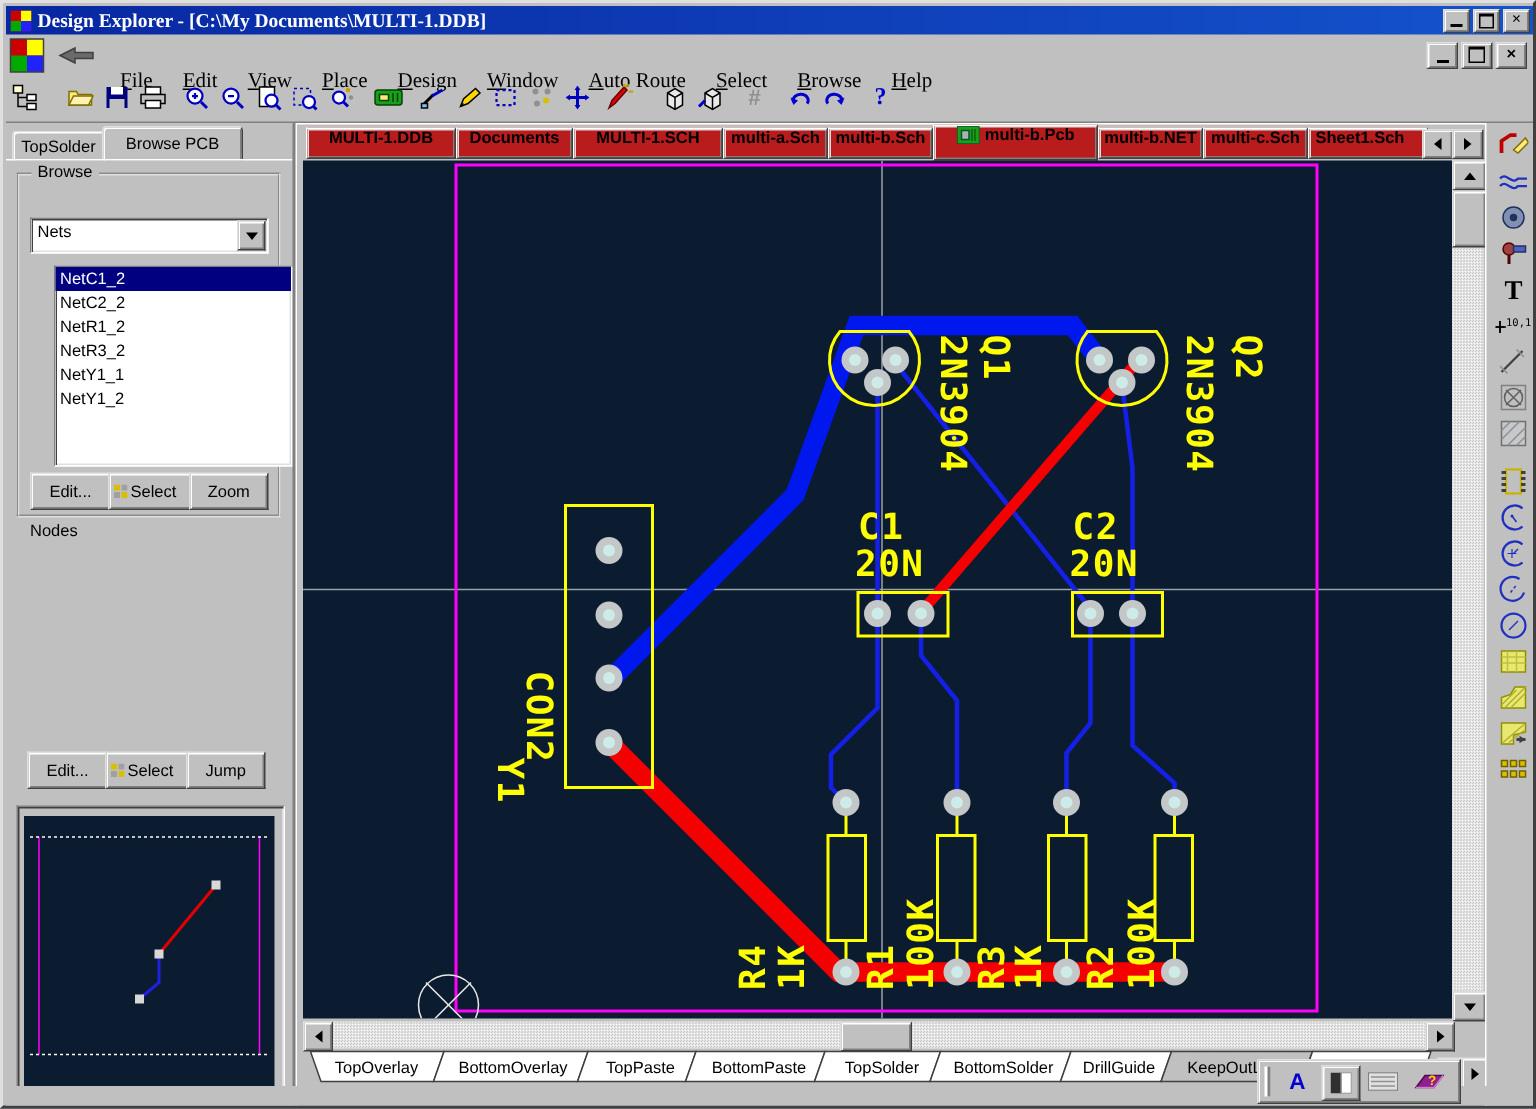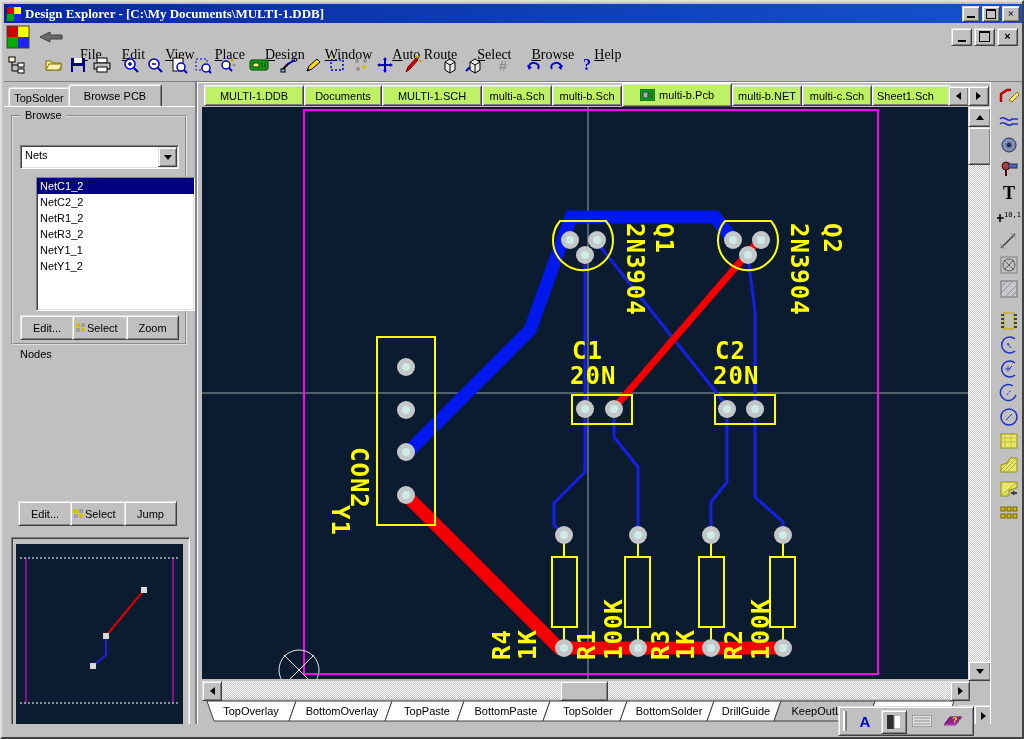--- a/index.html
+++ b/index.html
@@ -14,23 +14,23 @@
   .btn{display:flex;align-items:center;justify-content:center;white-space:nowrap;overflow:hidden;font-size:11px;}
   .titlebar{left:2px;top:2px;width:1018px;height:19px;background:linear-gradient(90deg,#0827a2,#1453cc);
             display:flex;align-items:center;color:#fff;font-family:"Liberation Serif",serif;
             font-size:13px;font-weight:bold;padding-left:3px;box-sizing:border-box;}
   .tbtn{width:16px;height:14px;display:flex;align-items:center;justify-content:center;
         font-size:11px;font-weight:bold;color:#000;line-height:1;}
   .menubar{left:2px;top:21px;width:1018px;height:27px;display:flex;align-items:center;}
   .menu-item{font-family:"Liberation Serif",serif;font-size:14px;padding:2px 10px;margin-top:36px;}
   .menu-item::first-letter{text-decoration:underline;}
   .ticon{top:51px;width:24px;height:24px;display:flex;align-items:center;justify-content:center;}
-  .dtab{top:83px;height:19px;background:#bef264;border:1px solid;border-color:#fff #404040 #404040 #fff;
+  .dtab{top:83px;height:19px;background:#b91c1c;border:1px solid;border-color:#fff #404040 #404040 #fff;
         box-shadow:inset 1px 1px 0 #dfdfdf, inset -1px -1px 0 #808080;
-        display:flex;align-items:center;justify-content:center;font-size:11px;white-space:nowrap;overflow:hidden;}
+        display:flex;justify-content:center;font-size:11px;white-space:nowrap;overflow:hidden;font-weight:bold;}
   .dtab.active{top:81px;height:22px;}
   .li{height:16px;line-height:16px;padding-left:3px;white-space:nowrap;overflow:hidden;}
   .sel{background:#000080;color:#fff;}
   .listbox{background:#fff;margin-left:16px;}
   .group{border:2px groove #dfdfdf;text-decoration:underline;}
   .glabel{position:absolute;top:-8px;left:8px;background:#c0c0c0;padding:0 4px;font-size:11px;}
   .tri{width:0;height:0;display:inline-block;}
   .tri-up{border-left:4px solid transparent;border-right:4px solid transparent;border-bottom:5px solid #000;}
   .tri-dn{border-left:4px solid transparent;border-right:4px solid transparent;border-top:5px solid #000;}
   .tri-lf{border-top:4px solid transparent;border-bottom:4px solid transparent;border-right:5px solid #000;}

